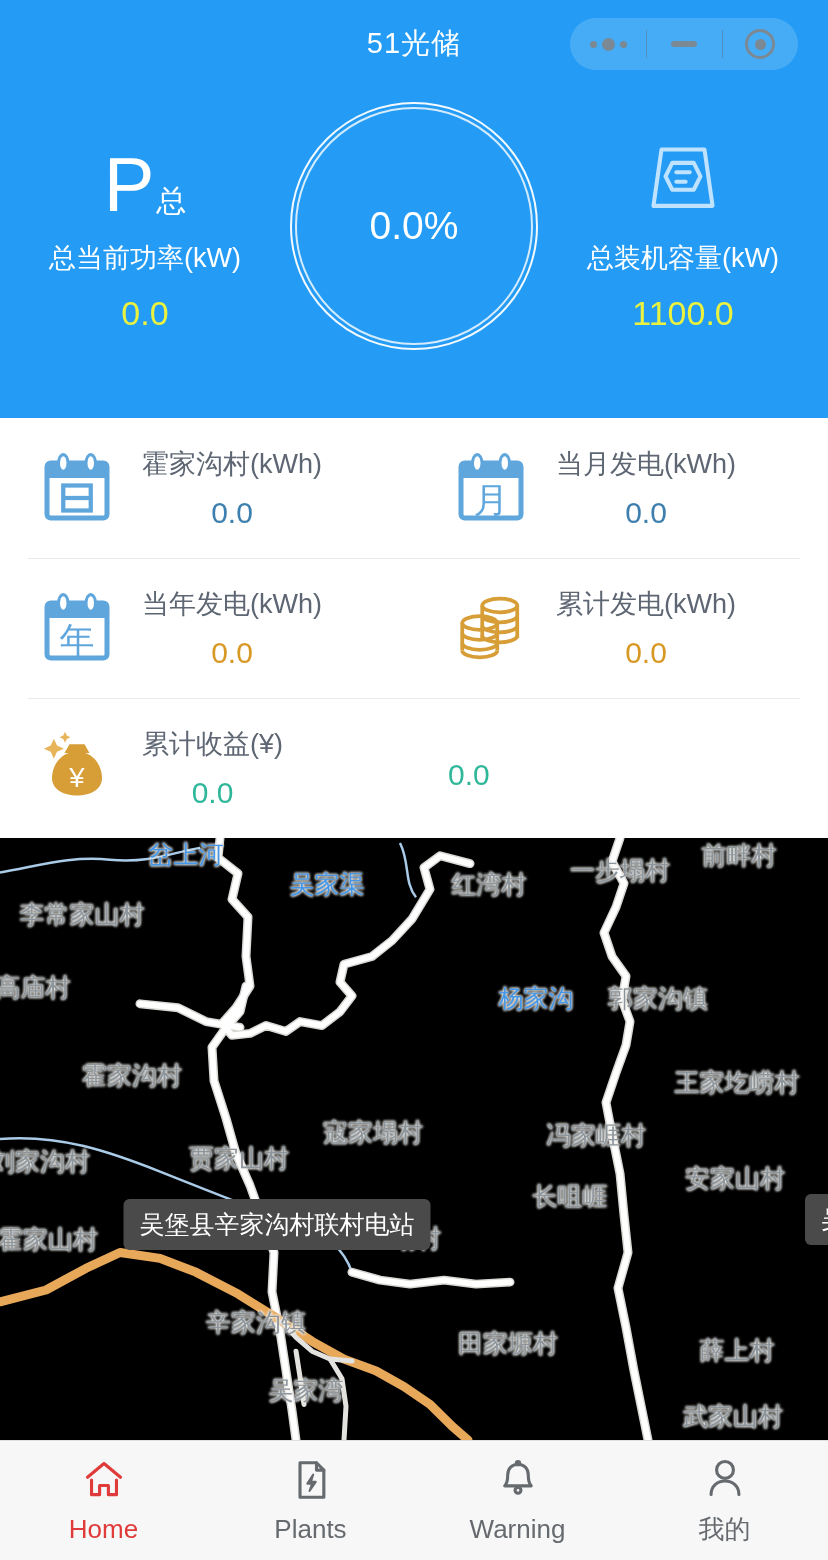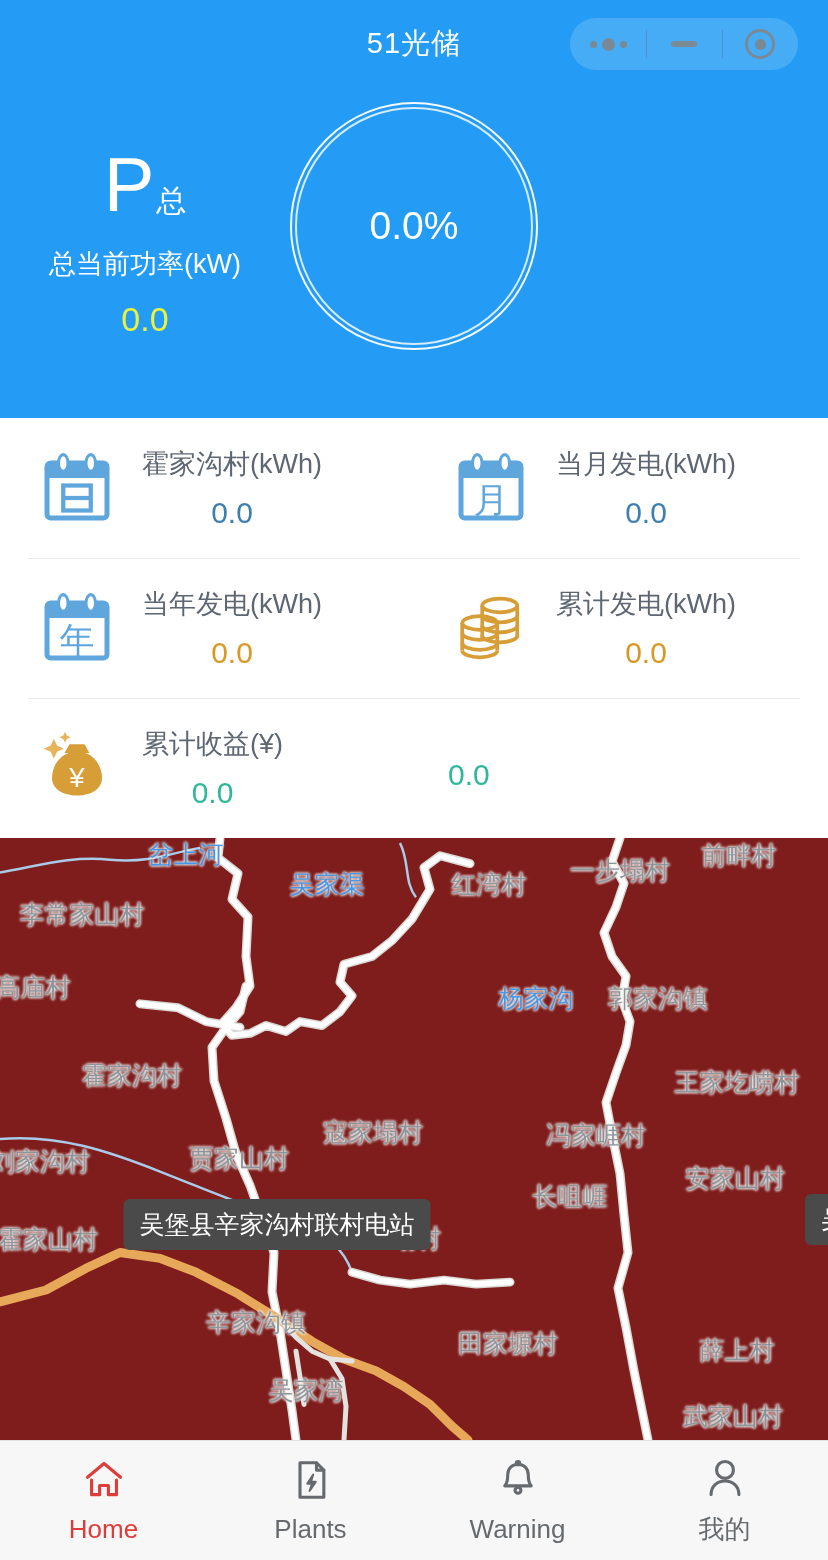--- a/index.html
+++ b/index.html
@@ -84,21 +84,21 @@
   }
   .hero-icon { height: 92px; display:flex; align-items: flex-end; justify-content: center; }
   .p-total {
     display: inline-flex;
     align-items: baseline;
     color: #ffffff;
   }
   .p-total .big { font-size: 76px; line-height: 0.82; font-weight: 300; }
   .p-total .sub { font-size: 30px; margin-left: 2px; }
   .hero-label {
-    margin-top: 24px;
+    margin-top: 18px;
     font-size: 27px;
     color: #ffffff;
   }
   .hero-value {
     margin-top: 18px;
     font-size: 34px;
     color: #eaf23f;
   }
   .ring-wrap {
     position: absolute;
@@ -151,21 +151,21 @@
   .stat-label { font-size: 27px; color: #5d6672; white-space: nowrap; }
   .stat-value { font-size: 30px; margin-top: 14px; }
   .v-blue { color: #3d7fae; }
   .v-orange { color: #d89824; }
   .v-teal { color: #2fb79a; }
 
   
   .map {
     position: relative;
     flex: 1;
-    background: #7f1d1d;
+    background: #000000;
     overflow: hidden;
   }
   .map svg { position: absolute; inset: 0; width: 100%; height: 100%; }
   .map-label {
     position: absolute;
     font-size: 25px;
     color: #8d959c;
     white-space: nowrap;
     transform: translate(-50%, -50%);
     text-shadow: 0 0 3px #f0efeb, 0 0 3px #f0efeb, 0 0 3px #f0efeb;
@@ -243,20 +243,31 @@
         <div class="hero-label">总当前功率(kW)</div>
         <div class="hero-value">0.0</div>
       </div>
 
       <div class="ring-wrap">
         <div class="ring-outer"></div>
         <div class="ring-inner"></div>
         <div class="ring-text">0.0%</div>
       </div>
 
+      <div class="hero-stat">
+        <div class="hero-icon cap-icon">
+          <svg width="86" height="86" viewBox="0 0 64 64" fill="none" stroke="#bfe3ff" stroke-width="3" stroke-linejoin="round" stroke-linecap="round">
+            <path d="M16 10 H48 L54 52 H10 Z"></path>
+            <path d="M24 20 H40 L45 30 L40 40 H24 L19 30 Z"></path>
+            <path d="M27 27 H37 M27 34 H34"></path>
+          </svg>
+        </div>
+        <div class="hero-label">总装机容量(kW)</div>
+        <div class="hero-value">1100.0</div>
+      </div>
     </div>
   </div>
 
   <div class="stats">
 
     <div class="stat-row">
 
       <div class="stat-cell">
         <div class="stat-ico">
           <svg width="80" height="80" viewBox="0 0 64 64">

